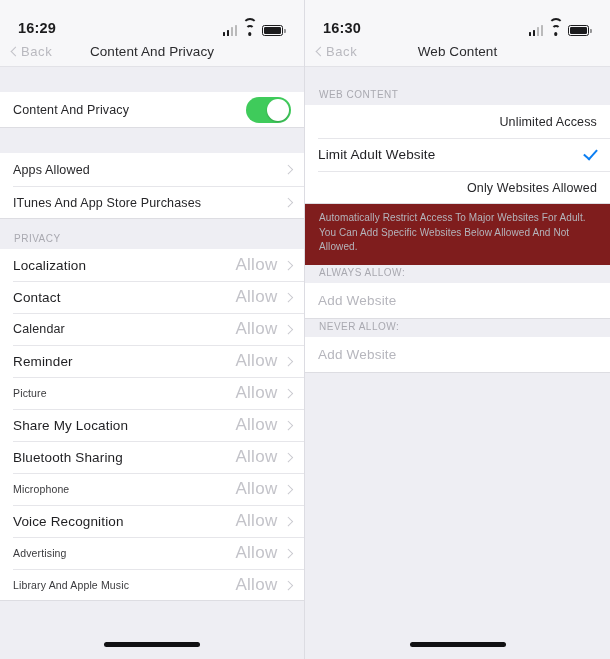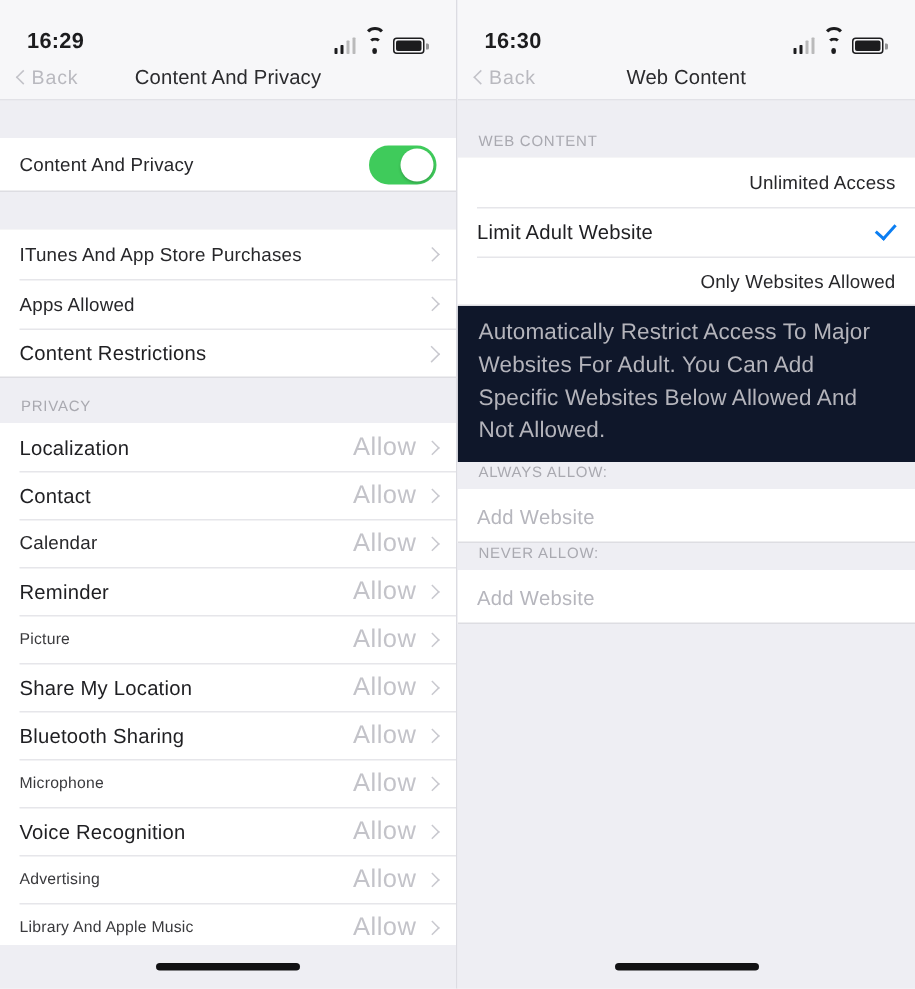--- a/index.html
+++ b/index.html
@@ -120,22 +120,22 @@
     width:6.5px; height:6.5px; border-top:1.4px solid #c9c9cf;
     border-right:1.4px solid #c9c9cf; transform:rotate(45deg);
   }
   .chev-r.big { width:7.5px; height:7.5px; border-width:1.5px; }
 
   .sec-header {
     font-size:10px; color:#a9a9b0; letter-spacing:.5px;
     padding:14px 14px 5px 14px; background:#eeeef3;
   }
   .sec-footer {
-    font-size:15px; color:#b4b4bb; line-height:1.45;
-    padding:7px 14px 10px 14px; background:#0f172a; letter-spacing:.1px;
+    font-size:10px; color:#b4b4bb; line-height:1.45;
+    padding:7px 14px 10px 14px; background:#7f1d1d; letter-spacing:.1px;
   }
 
   
   .toggle {
     width:45px; height:26px; border-radius:13px; background:#3fcb5b;
     position:relative; flex:0 0 auto;
   }
   .toggle .knob {
     position:absolute; top:2px; right:2px; width:22px; height:22px;
     border-radius:50%; background:#fff;
@@ -204,35 +204,29 @@
             <span class="knob"></span>
           </div>
         </div>
       </div>
     </div>
 
     <div class="gap" style="height:25px"></div>
 
     <div class="section">
       <div class="row taller">
+        <span class="row-label">Apps Allowed</span>
+        <div class="row-right">
+          <span class="chev-r"></span>
+        </div>
+      </div>
+      <div class="row taller">
         <span class="row-label">ITunes And App Store Purchases</span>
         <div class="row-right">
           <span class="chev-r"></span>
-        </div>
-      </div>
-      <div class="row taller">
-        <span class="row-label">Apps Allowed</span>
-        <div class="row-right">
-          <span class="chev-r"></span>
-        </div>
-      </div>
-      <div class="row taller">
-        <span class="row-label lg">Content Restrictions</span>
-        <div class="row-right">
-          <span class="chev-r big"></span>
         </div>
       </div>
     </div>
 
     <div class="sec-header">PRIVACY</div>
 
     <div class="section">
       <div class="row">
         <span class="row-label lg">Localization</span>
         <div class="row-right">

